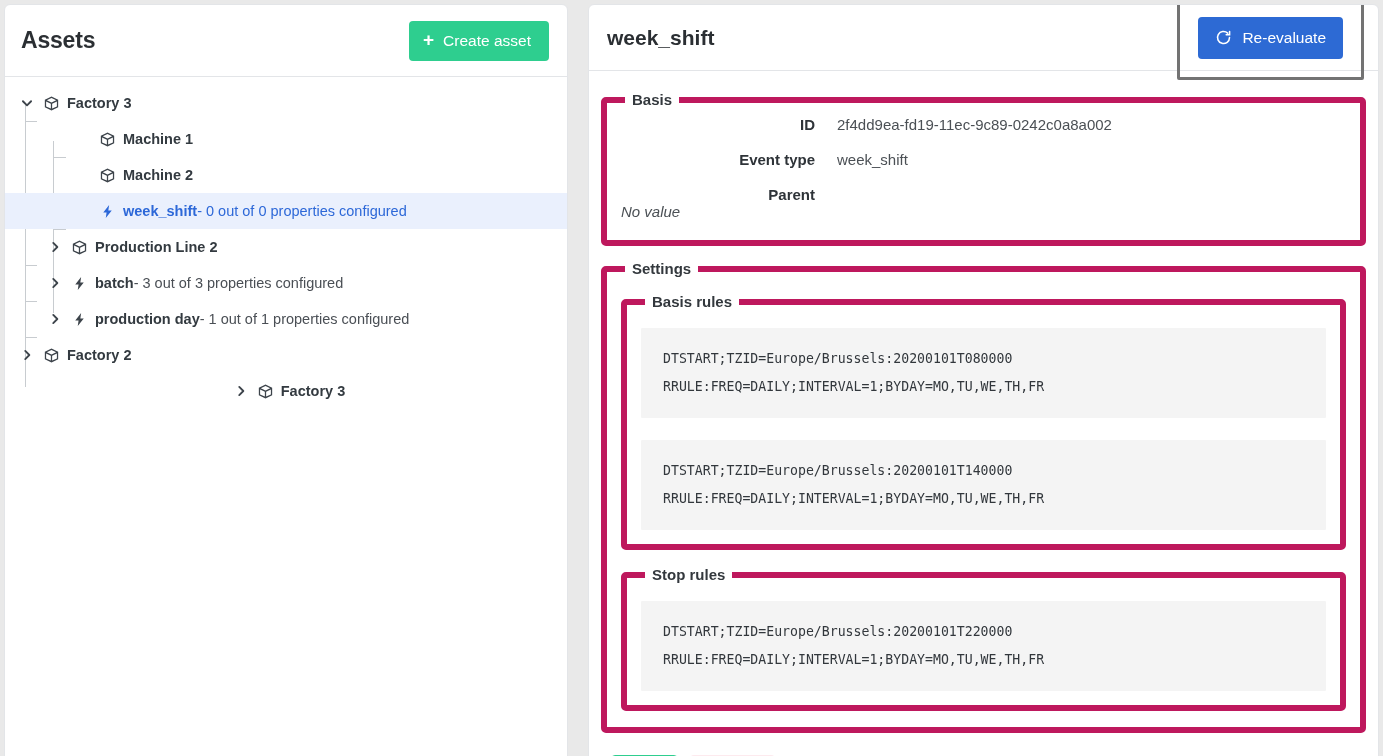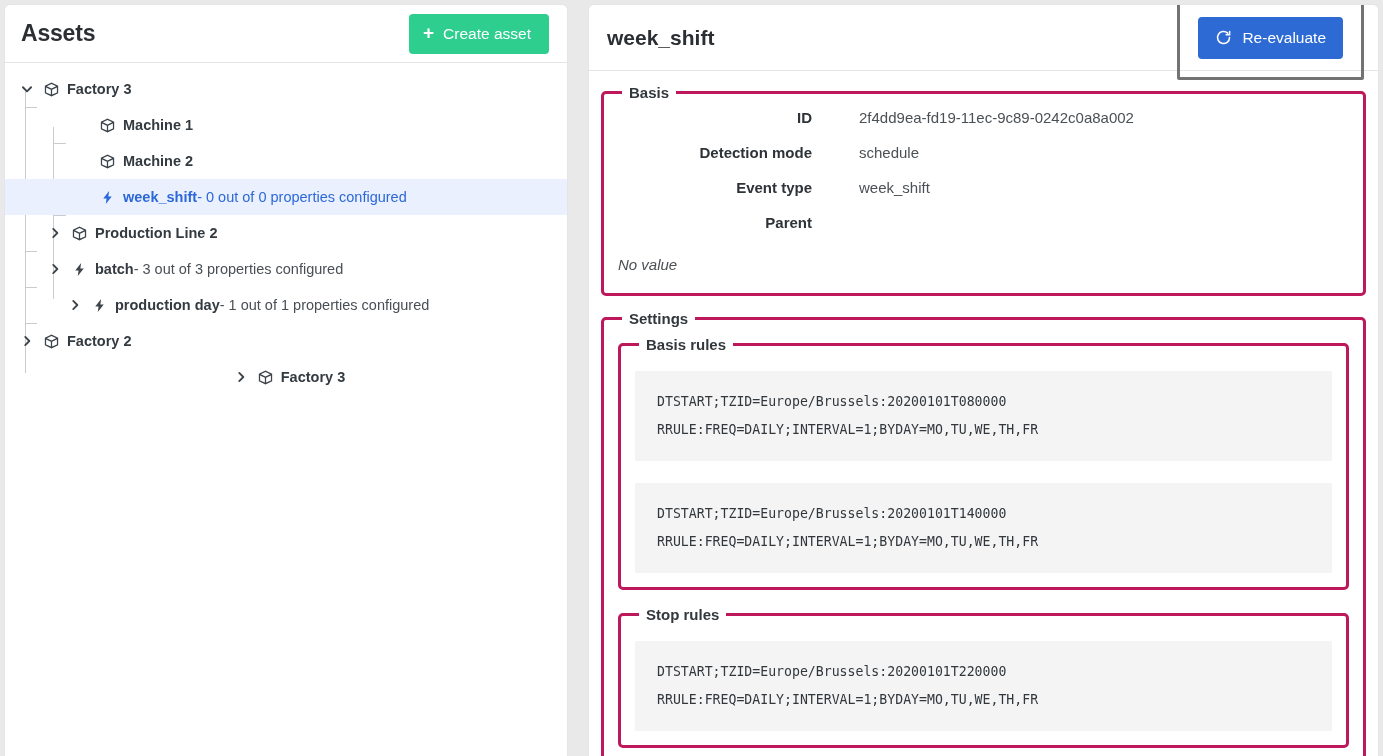--- a/index.html
+++ b/index.html
@@ -16,21 +16,21 @@
   .left-panel {
     position: absolute;
     left: 4px; top: 4px;
     width: 564px; height: 760px;
     background: #ffffff;
     border: 1px solid #e3e5e8;
     border-radius: 6px;
     overflow: hidden;
   }
   .left-header {
-    height: 58px;
+    height: 72px;
     border-bottom: 1px solid #e3e5e8;
     display: flex; align-items: center;
     padding: 0 18px 0 16px;
     justify-content: space-between;
   }
   .assets-title {
     font-size: 23px; font-weight: bold; color: #2b2f33;
     letter-spacing: -0.2px;
   }
   .create-btn {
@@ -122,36 +122,35 @@
     font-size: 15.5px;
     display: flex; align-items: center; gap: 10px;
     cursor: pointer;
     font-family: "Liberation Sans", sans-serif;
   }
   .refresh-icon { display: inline-flex; align-items: center; }
 
   .right-body { padding: 12px 12px 0 12px; }
 
   fieldset.box {
-    border: 3px solid #be185d;
+    border: 6px solid #be185d;
     border-radius: 5px;
-    margin: 1px 0 14px 0;
+    margin: 8px 0 14px 0;
     padding: 8px 14px 14px 14px;
   }
   fieldset.box > legend {
     font-size: 15px; font-weight: bold; color: #33383d;
     padding: 0 7px; margin-left: 4px;
   }
 
   
   .basis-row {
     display: flex; align-items: baseline;
     margin: 0 0 18px 0;
     font-size: 15px;
-    gap: 25px;
   }
   .basis-row:last-child { margin-bottom: 6px; flex-direction: column; }
   .basis-label {
     width: 216px; text-align: right;
     font-weight: bold; color: #2e3338;
     padding-right: 22px;
     flex: 0 0 auto;
   }
   .basis-value { color: #4b5055; }
   .basis-value.muted { font-style: italic; color: #4b5055; }
@@ -280,21 +279,21 @@
             </svg>
           </span>
           <span class="bolt-icon">
             <svg width="15" height="17" viewBox="0 0 24 24" fill="currentColor">
               <path d="M14.6 1.5 5.2 13.4h5.3l-1.3 9.1 9.6-12.2h-5.5l1.3-8.8z"></path>
             </svg>
           </span>
           <span class="node-label">batch</span>
           <span class="node-sub"> - 3 out of 3 properties configured</span>
         </div>
-        <div class="tree-row" style="padding-left: 62px;">
+        <div class="tree-row" style="padding-left: 42px;">
           <span class="chev" style="margin-right: 8px;">
             <svg width="14" height="14" viewBox="0 0 24 24" fill="none" stroke="currentColor" stroke-width="3.2" stroke-linecap="round" stroke-linejoin="round">
               <polyline points="9,5 16,12 9,19"></polyline>
             </svg>
           </span>
           <span class="bolt-icon">
             <svg width="15" height="17" viewBox="0 0 24 24" fill="currentColor">
               <path d="M14.6 1.5 5.2 13.4h5.3l-1.3 9.1 9.6-12.2h-5.5l1.3-8.8z"></path>
             </svg>
           </span>
@@ -349,24 +348,20 @@
     <div class="right-body">
 
       <fieldset class="box">
         <legend>Basis</legend>
         <div id="basis-rows">
             <div class="basis-row">
               <div class="basis-label">ID</div>
               <div class="basis-value">2f4dd9ea-fd19-11ec-9c89-0242c0a8a002</div>
             </div>
             <div class="basis-row">
-              <div class="basis-label">Detection mode</div>
-              <div class="basis-value">schedule</div>
-            </div>
-            <div class="basis-row">
               <div class="basis-label">Event type</div>
               <div class="basis-value">week_shift</div>
             </div>
             <div class="basis-row">
               <div class="basis-label">Parent</div>
               <div class="basis-value muted">No value</div>
             </div>
           </div>
       </fieldset>
 

